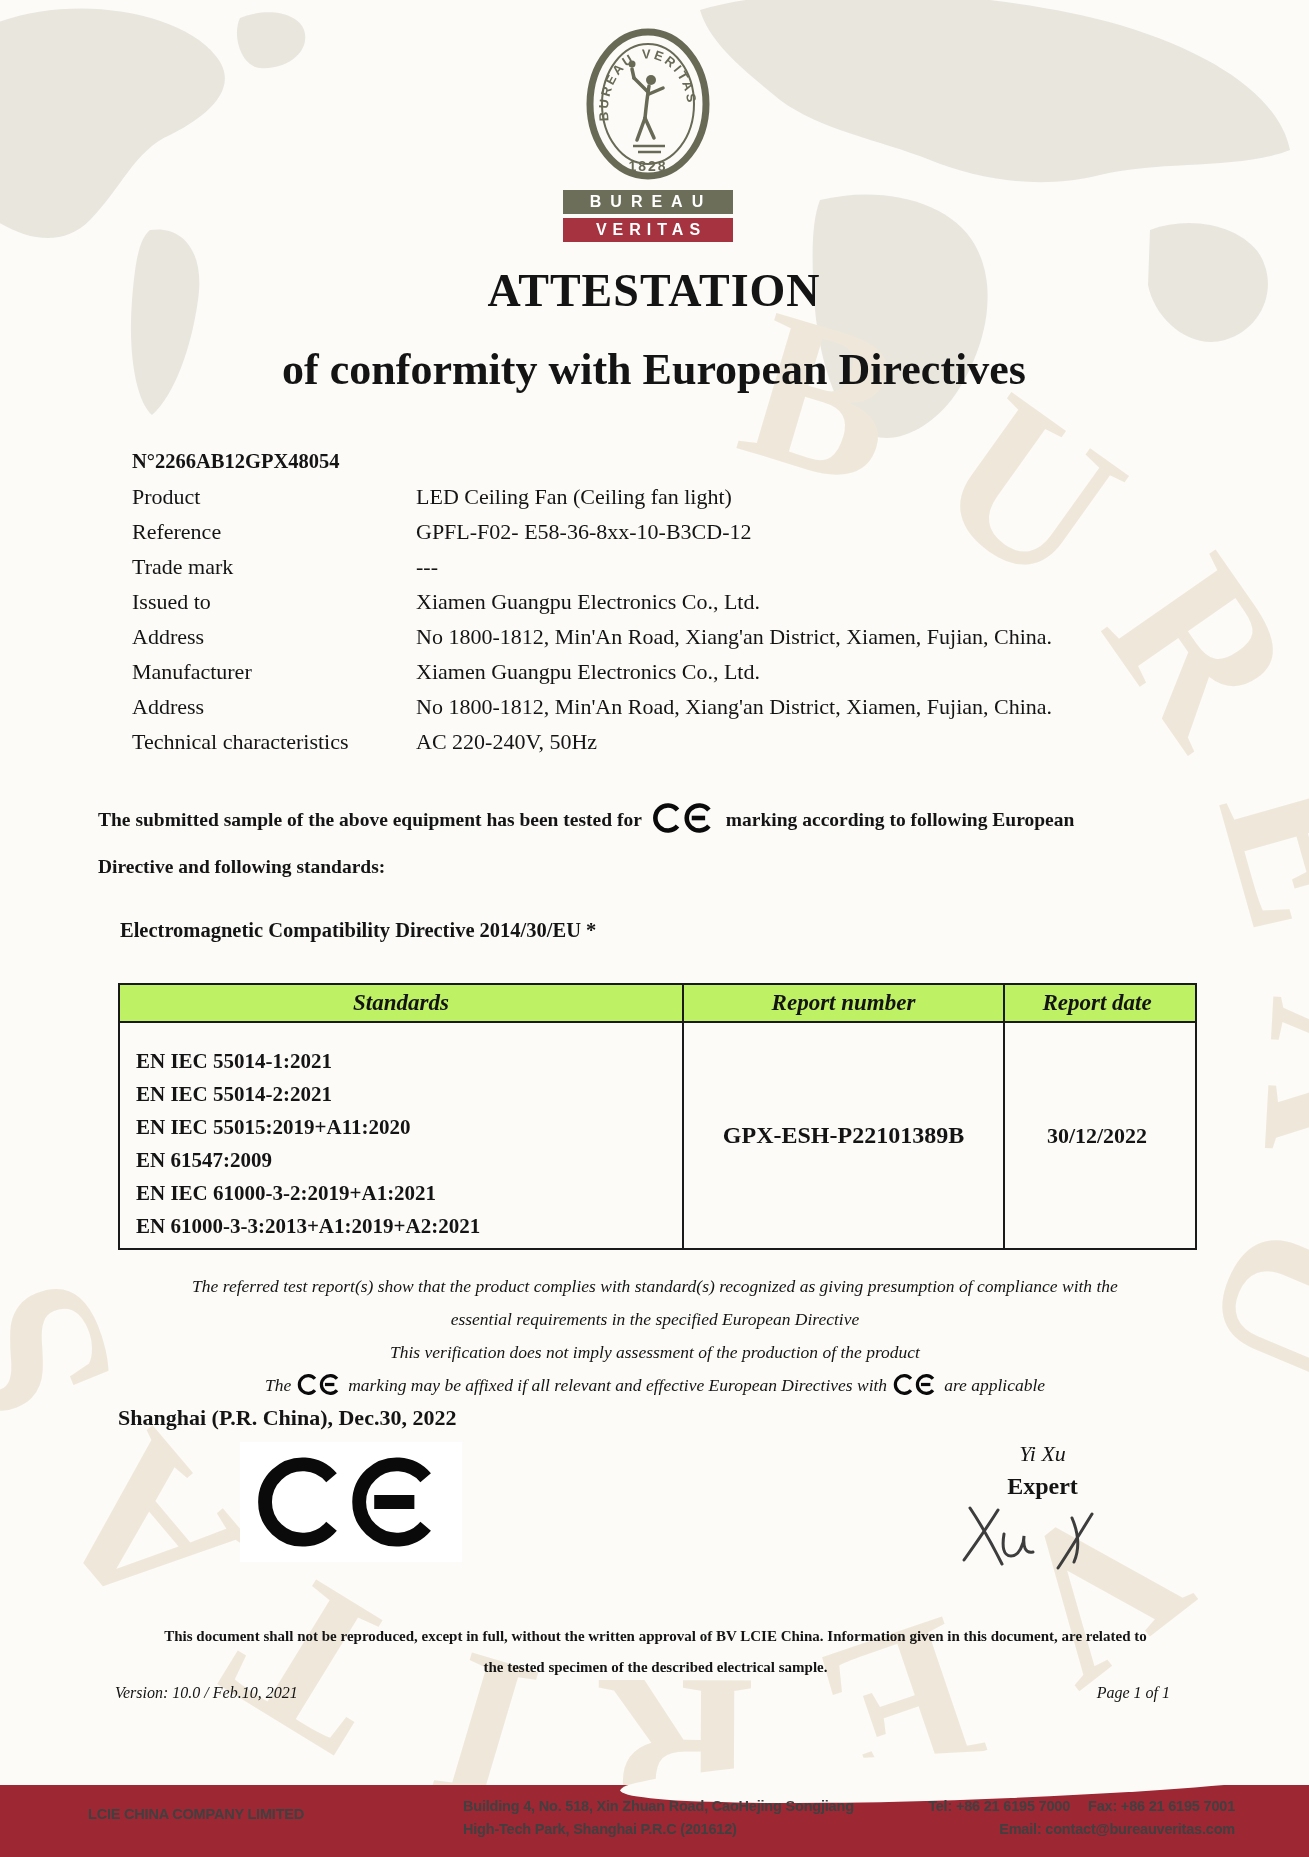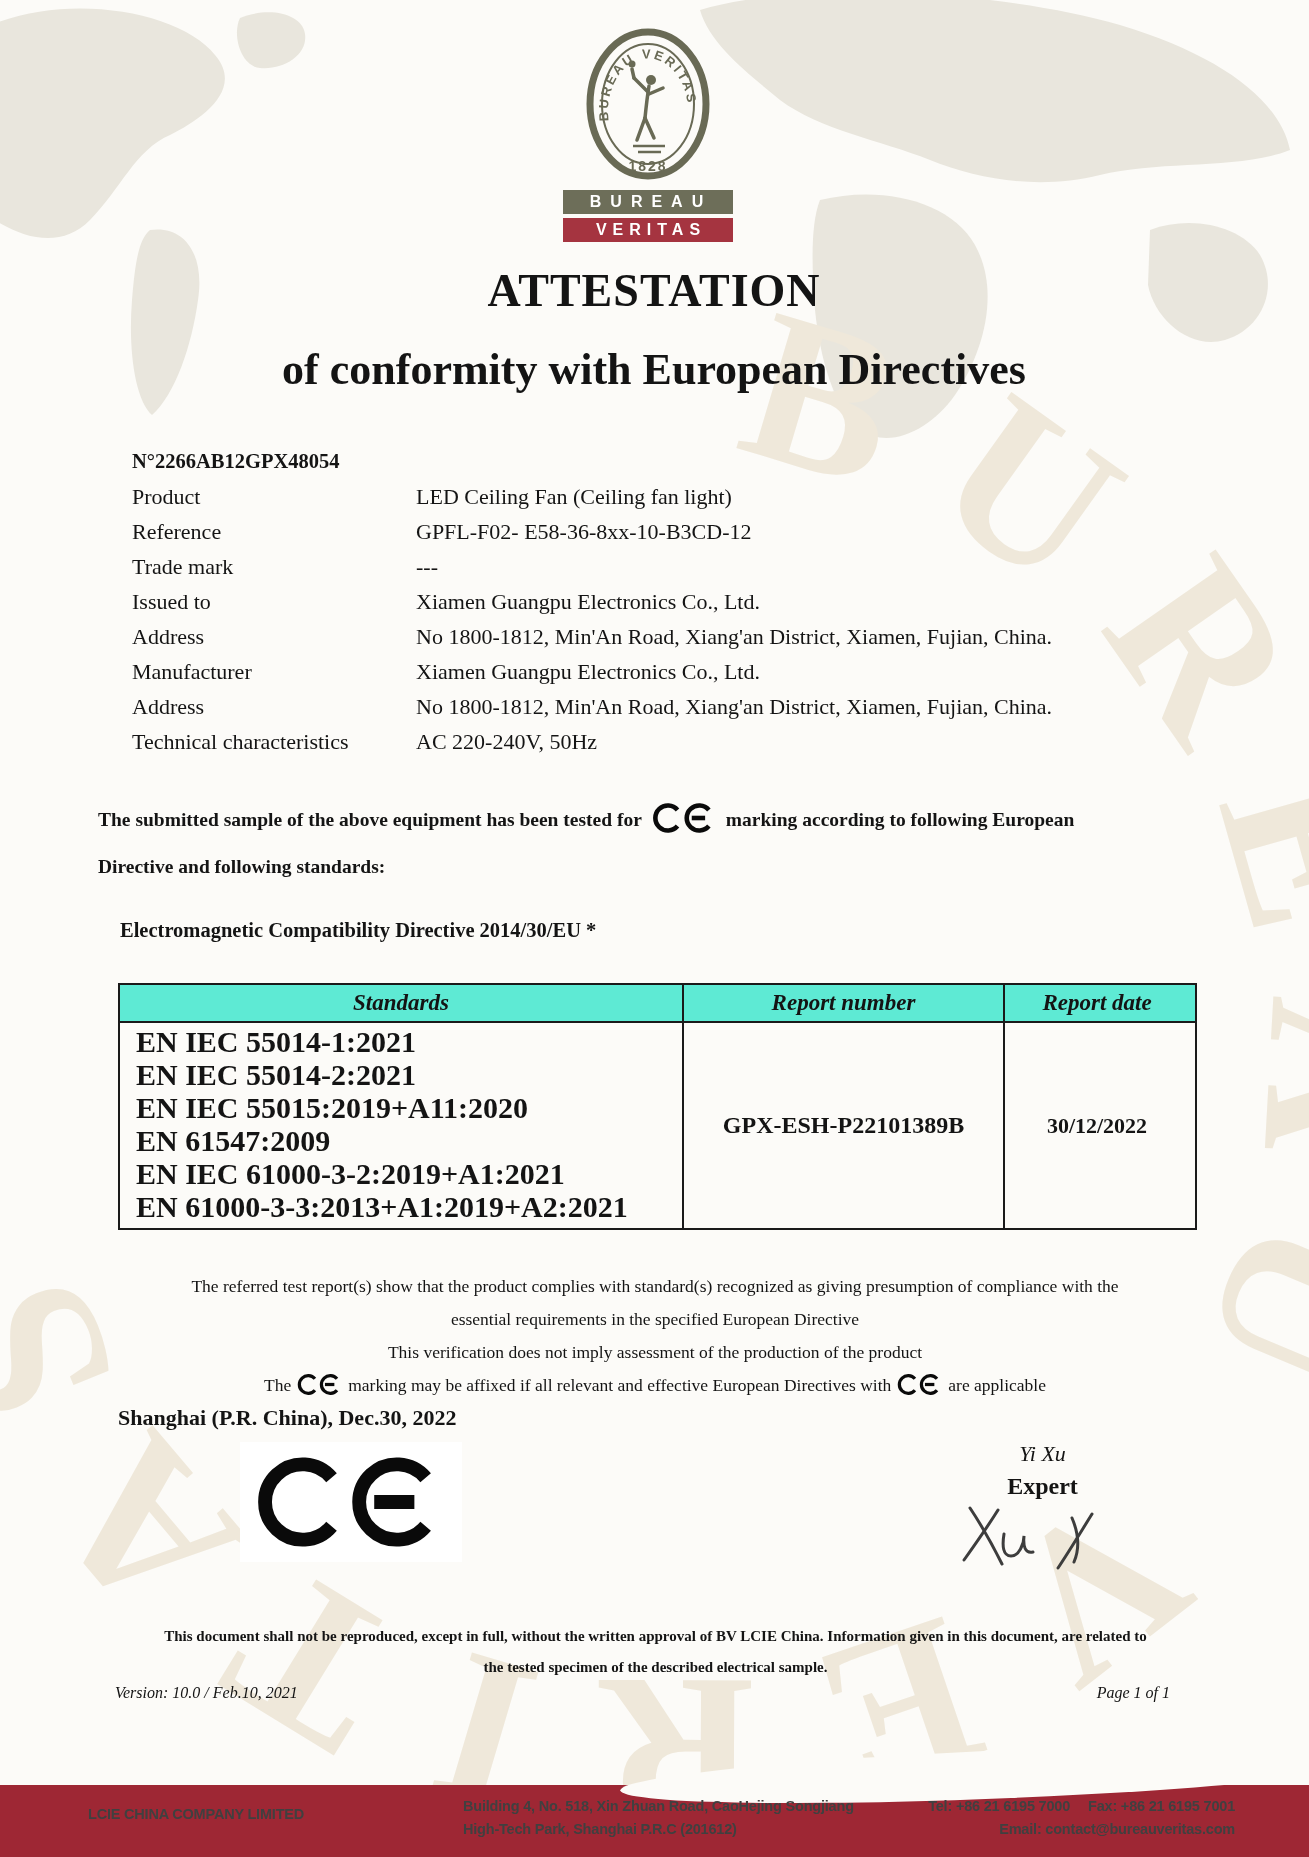--- a/index.html
+++ b/index.html
@@ -30,31 +30,31 @@
   .field-row.strong .field-value{font-weight:bold;font-size:20.5px;}
   
   .statement{position:absolute;left:98px;top:796px;width:1120px;
     font-weight:bold;font-size:19.5px;line-height:47px;}
   .ce{color:#0a0a0a;}
   .ce-inline{height:30px;width:64px;vertical-align:-7px;margin:0 10px;}
   .ce-note{height:21px;width:45px;vertical-align:-4px;margin:0 6px;}
   .directive{position:absolute;left:120px;top:919px;font-weight:bold;font-size:20.5px;}
   
   .tbl{position:absolute;left:118px;top:983px;width:1075px;border:2px solid #1a1a1a;background:transparent;}
-  .tbl-head{display:grid;grid-template-columns:562px 321px 186px;background:#5eead4;border-bottom:2px solid #1a1a1a;}
+  .tbl-head{display:grid;grid-template-columns:562px 321px 186px;background:#bef264;border-bottom:2px solid #1a1a1a;}
   .tbl-head > div{padding:4px 0;text-align:center;font-weight:bold;font-style:italic;font-size:23px;line-height:28px;}
   .tbl-body{display:grid;grid-template-columns:562px 321px 186px;}
   .cell-sep{border-left:2px solid #1a1a1a;}
-  .std-col{padding:2px 0 5px 16px;font-weight:bold;font-size:30px;line-height:33px;}
+  .std-col{padding:22px 0 5px 16px;font-weight:bold;font-size:21px;line-height:33px;}
   .mid-col,.date-col{display:flex;align-items:center;justify-content:center;font-weight:bold;}
   .mid-col{font-size:24px;}
   .date-col{font-size:22px;}
   
   .notes{position:absolute;left:110px;top:1270px;width:1090px;text-align:center;
-    font-size:17.5px;line-height:33px;}
+    font-size:17.5px;line-height:33px;font-style:italic;}
   .place-date{position:absolute;left:118px;top:1405px;font-weight:bold;font-size:22px;}
   
   .ce-box{position:absolute;left:240px;top:1442px;width:222px;height:120px;background:#ffffff;
     display:flex;align-items:center;justify-content:center;}
   .ce-big{width:192px;height:90px;}
   .signer{position:absolute;left:950px;top:1441px;width:185px;text-align:center;}
   .signer-name{font-style:italic;font-size:22px;}
   .signer-title{font-weight:bold;font-size:24px;margin-top:6px;}
   .signature{position:absolute;left:952px;top:1496px;width:160px;height:78px;}
   

